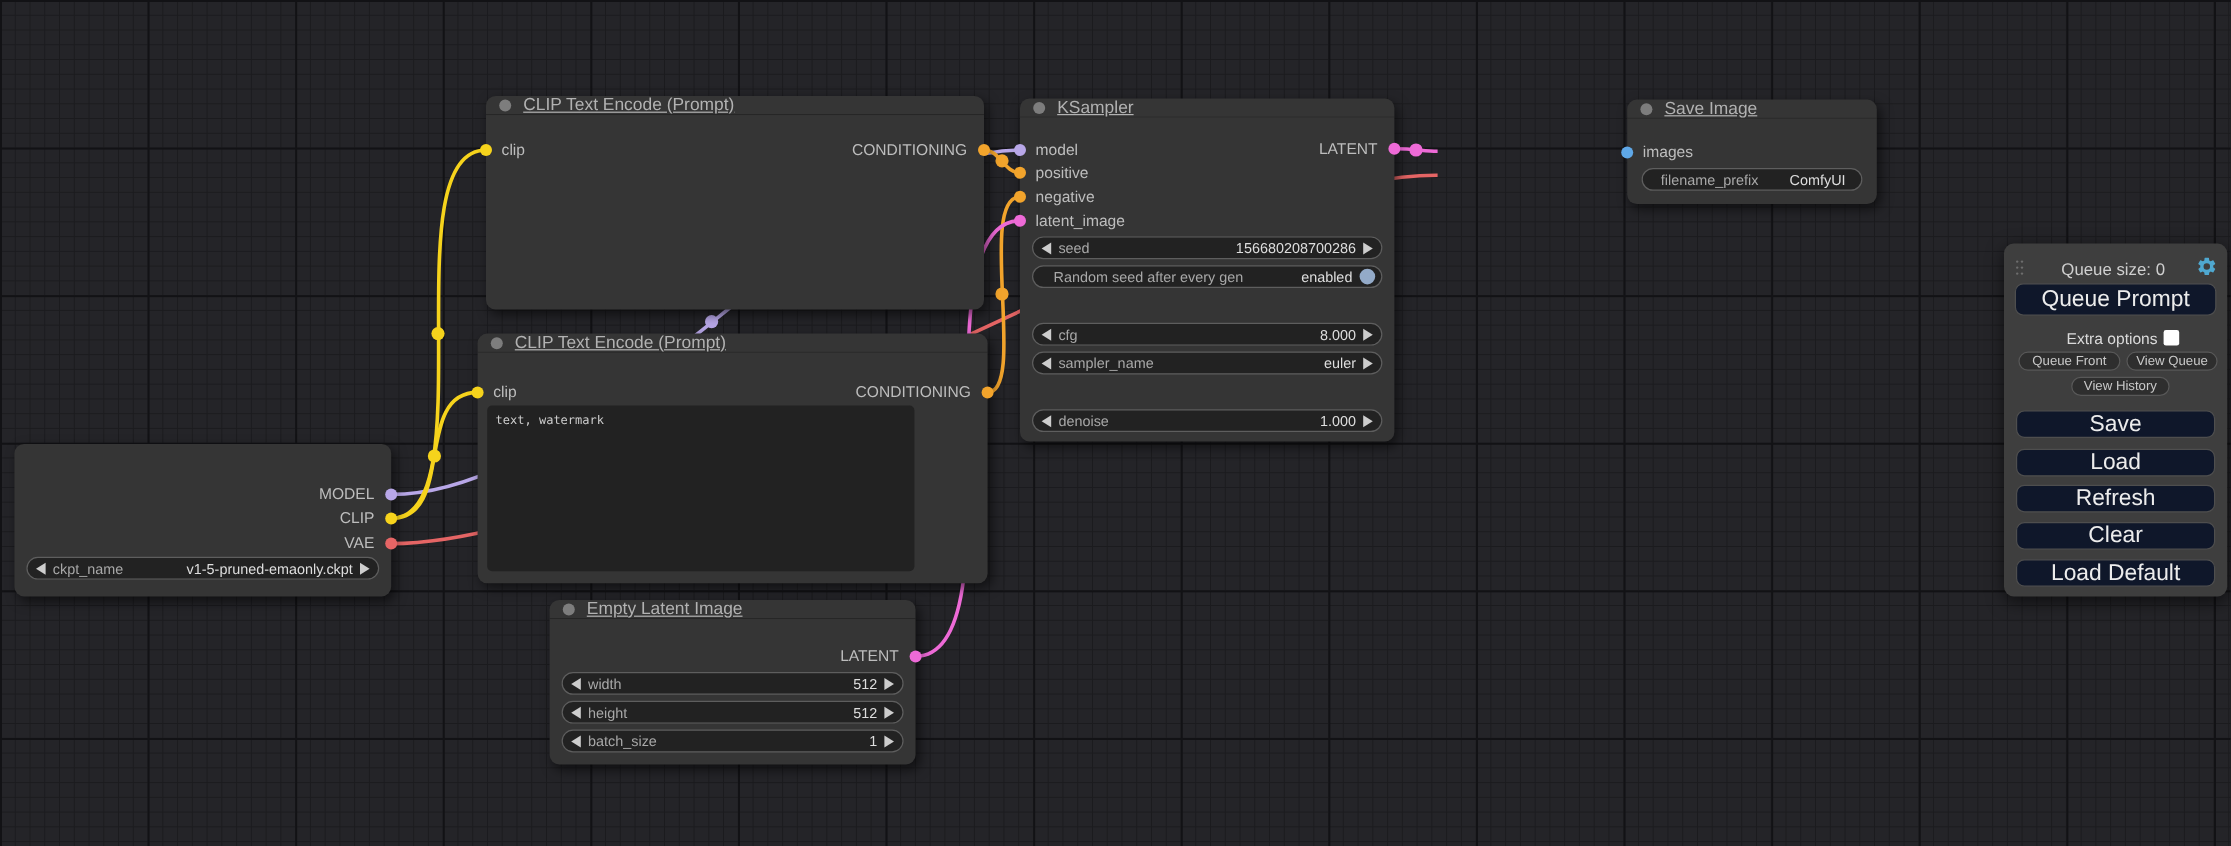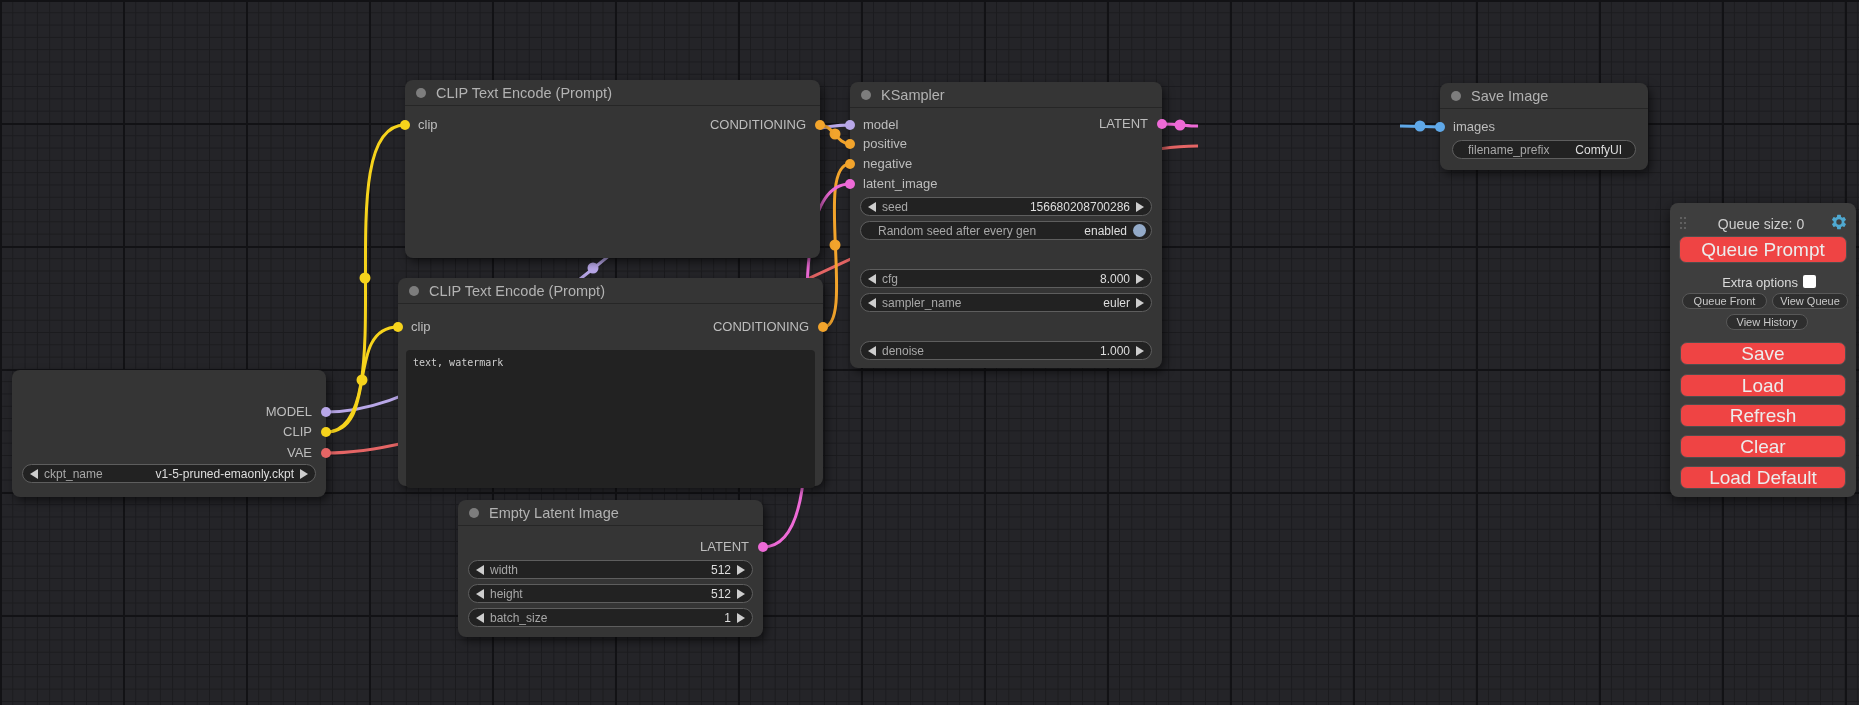--- a/index.html
+++ b/index.html
@@ -14,23 +14,24 @@
       linear-gradient(#1b1b1e 1px, transparent 1px),
       linear-gradient(90deg,#1b1b1e 1px, transparent 1px);
     background-size:123px 123px,123px 123px,12.3px 12.3px,12.3px 12.3px;
   }
   svg.wires { position:absolute; left:0; top:0; z-index:1; pointer-events:none; }
   .node {
     position:absolute; z-index:2; background:#353535; border-radius:8px;
     box-shadow:3px 4px 10px rgba(0,0,0,.55); color:#b6b6b6;
   }
   .ntitle {
-    display:flex; align-items:center; height:26px; padding:0 11px;
+    display:flex; align-items:center; height:16px; padding:0 11px;
     font-size:14.5px; color:#b2b2b2; border-bottom:1px solid rgba(0,0,0,.28);
     border-radius:8px 8px 0 0;
+    text-decoration:underline;
   }
   .tdot { width:10px; height:10px; border-radius:50%; background:#7d7d7d; margin-right:10px; flex:none; }
   .pdot { position:absolute; width:10px; height:10px; border-radius:50%; z-index:3; }
   .plabel-in  { position:absolute; left:13px;  font-size:13px; color:#bdbdbd; line-height:14px; }
   .plabel-out { position:absolute; right:14px; font-size:13px; color:#bdbdbd; line-height:14px; text-align:right; }
   .c-model{background:#b8a7e8} .c-clip{background:#f6d31c} .c-vae{background:#e56565}
   .c-cond{background:#f2a42c} .c-latent{background:#ee6ad7} .c-image{background:#5fa8e8}
   .widget {
     position:absolute; height:19px; background:#222; border:1px solid #5e5e5e;
     border-radius:10px; display:flex; align-items:center; padding:0 7px;
@@ -50,21 +51,21 @@
   #queue-panel {
     position:absolute; left:1670px; top:203px; width:186px; height:294px; z-index:4;
     background:#3e3e3e; border-radius:8px; box-shadow:0 4px 14px rgba(0,0,0,.6);
     font-family:"Liberation Sans", sans-serif;
   }
   .qsize { position:absolute; top:13px; left:30px; width:122px; text-align:center; font-size:14px; color:#cfcfcf; }
   .drag-handle { position:absolute; left:10px; top:14px; display:grid; grid-template-columns:4px 4px; grid-auto-rows:5px; }
   .drag-handle i { width:2px; height:2px; border-radius:50%; background:#6d6d6d; display:block; }
   .gear { position:absolute; right:8px; top:10px; width:18px; height:18px; }
   .btn {
-    position:absolute; background:#ef4444; border:1px solid #4e4e4e; border-radius:7px;
+    position:absolute; background:#0f172a; border:1px solid #4e4e4e; border-radius:7px;
     color:#ececec; display:flex; align-items:center; justify-content:center; cursor:pointer;
   }
   .btn-big { left:10px; width:166px; height:23px; font-size:19px; }
   .btn-pill { height:16px; font-size:11px; color:#c9c9c9; border-radius:9px; background:#2e2e2e; border-color:#585858; }
   .extra-label { position:absolute; top:72px; left:0; width:128px; text-align:right; font-size:13px; color:#dadada; }
   .checkbox { position:absolute; left:133px; top:72px; width:13px; height:13px; background:#fff; border-radius:2px; }
 </style>
 </head>
 <body>
 
@@ -118,21 +119,21 @@
 
   <div class="node" style="left:398px;top:278px;width:425px;height:208px">
     <div class="ntitle">
       <span class="tdot"></span>
       <span>CLIP Text Encode (Prompt)</span>
     </div>
     <span class="pdot c-clip" style="top:44px;left:-5px"></span>
     <span class="plabel-in" style="top:42px">clip</span>
     <span class="plabel-out" style="top:42px">CONDITIONING</span>
     <span class="pdot c-cond" style="top:44px;right:-5px"></span>
-    <div class="ntext" style="left:8px;top:72px;width:409px;height:138px">text, watermark</div>
+    <div class="ntext" style="left:8px;top:60px;width:356px;height:138px">text, watermark</div>
   </div>
 
   <div class="node" style="left:458px;top:500px;width:305px;height:137px">
     <div class="ntitle">
       <span class="tdot"></span>
       <span>Empty Latent Image</span>
     </div>
     <span class="plabel-out" style="top:40px">LATENT</span>
     <span class="pdot c-latent" style="top:42px;right:-5px"></span>
     <div class="widget" style="left:10px;top:60px;width:285px">
@@ -196,21 +197,21 @@
     </div>
     <div class="widget" style="left:10px;top:259px;width:292px">
       <span class="arr-l"></span>
       <span class="wlabel">denoise</span>
       <span class="wvalue">1.000</span>
       <span class="arr-r"></span>
     </div>
   </div>
 
 
-  <div class="node" style="left:1440px;top:83px;width:208px;height:87px">
+  <div class="node" style="left:1356px;top:83px;width:208px;height:87px">
     <div class="ntitle">
       <span class="tdot"></span>
       <span>Save Image</span>
     </div>
     <span class="pdot c-image" style="top:39px;left:-5px"></span>
     <span class="plabel-in" style="top:37px">images</span>
     <div class="widget" style="left:12px;top:57px;width:184px">
       <span class="wlabel" style="margin-left:8px">filename_prefix</span>
       <span class="wvalue" style="">ComfyUI</span>
     </div>

